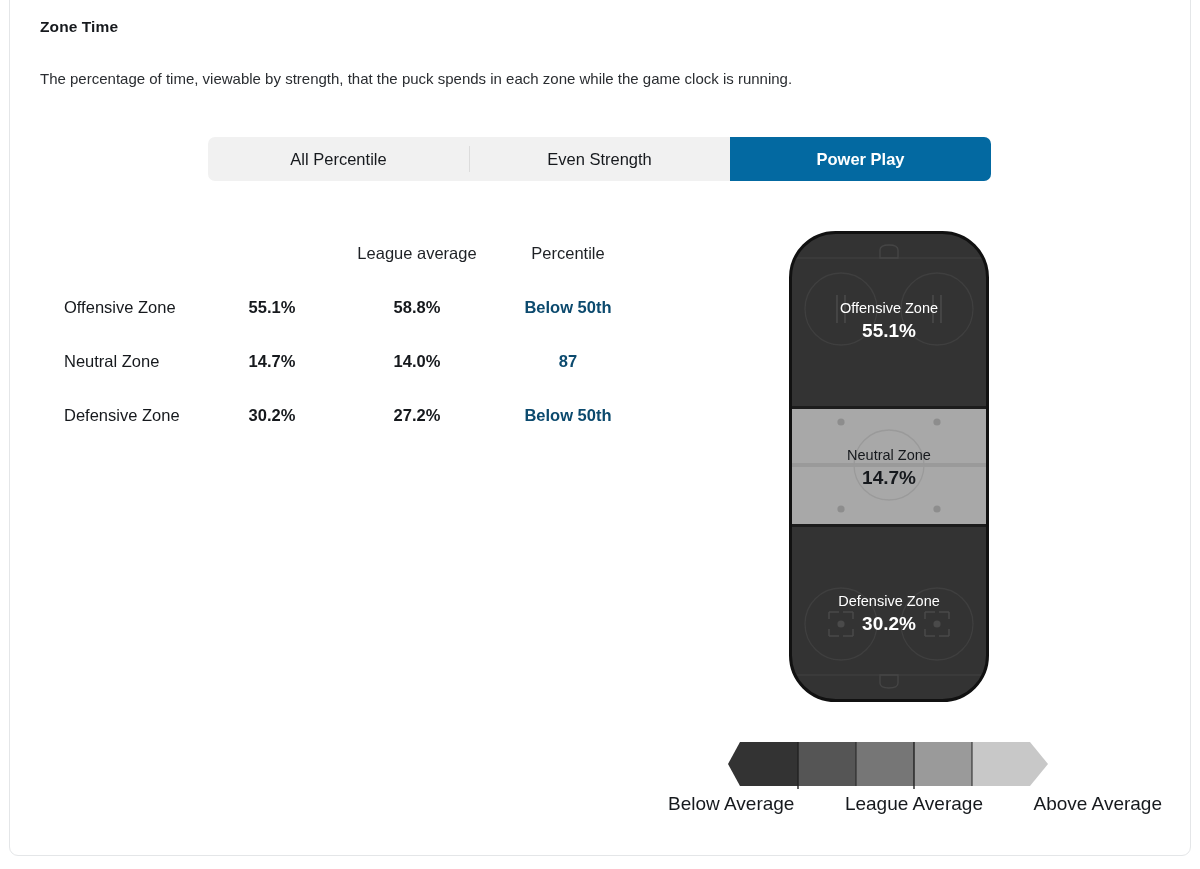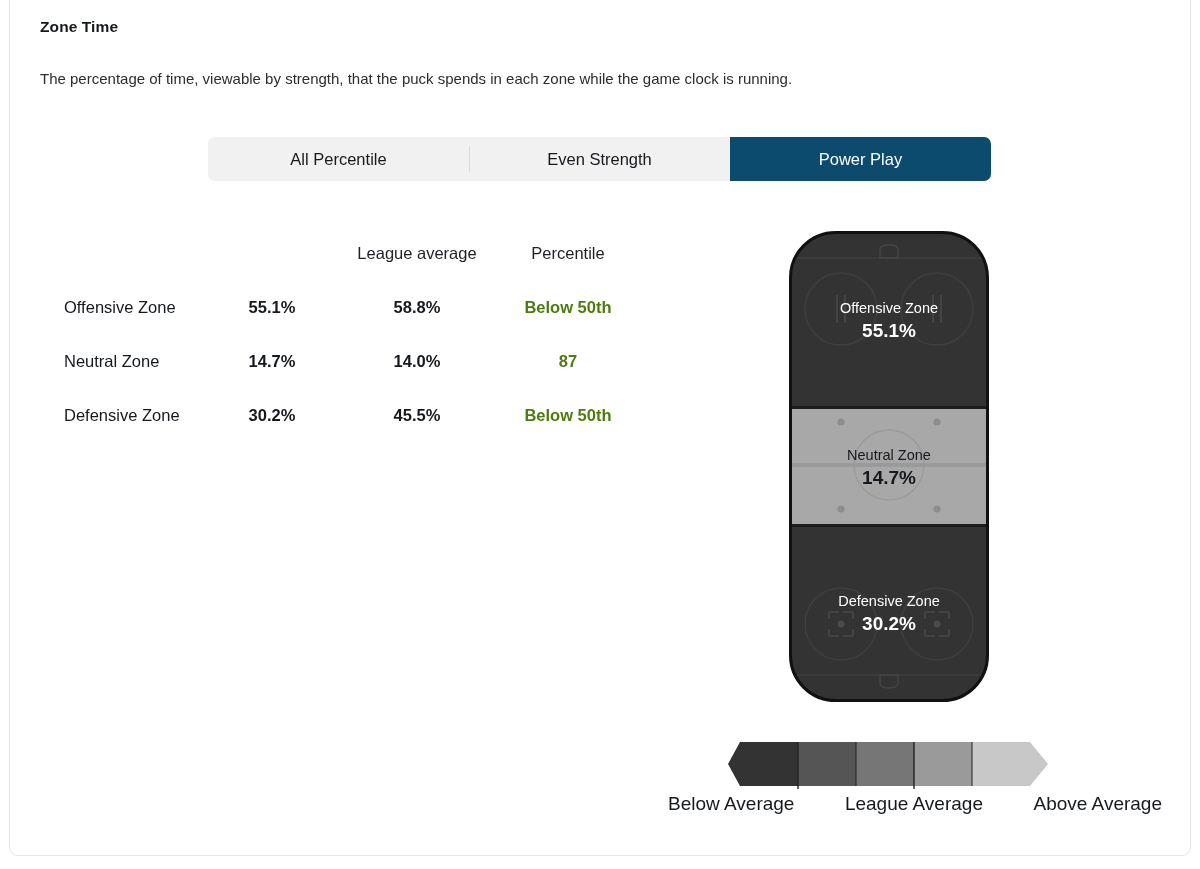--- a/index.html
+++ b/index.html
@@ -46,35 +46,35 @@
     cursor: pointer;
     user-select: none;
   }
   .tab + .tab::before {
     content: "";
     position: absolute; left: 0; top: 9px;
     width: 1px; height: 26px;
     background: #dcdcdc;
   }
   .tab.active {
-    background: #0c4a6e; color: #ffffff; font-weight: normal;
+    background: #0369a1; color: #ffffff; font-weight: bold;
   }
   .tab.active::before { display: none; }
   .tab.active + .tab::before { display: none; }
 
   
   #table { position: absolute; left: 30px; top: 255px; width: 620px; }
   .t-head, .t-row { position: relative; height: 54px; }
   .c-zone  { position: absolute; left: 24px;  top: 0; font-size: 16.5px; color: #16191d; white-space: nowrap; }
   .c-val   { position: absolute; left: 186px; top: 0; width: 92px; text-align: center;
              font-size: 16.5px; font-weight: bold; color: #16191d; }
   .c-avg   { position: absolute; left: 282px; top: 0; width: 190px; text-align: center;
              font-size: 16.5px; font-weight: bold; color: #16191d; }
   .c-pct   { position: absolute; left: 428px; top: 0; width: 200px; text-align: center;
-             font-size: 16.5px; font-weight: bold; color: #4d7c0f; }
+             font-size: 16.5px; font-weight: bold; color: #0c4a6e; }
   .t-head .c-avg, .t-head .c-pct { font-weight: normal; color: #1e2125; }
 
   
   #rink {
     position: absolute; left: 779px; top: 242px;
     width: 200px; height: 471px;
   }
   #rink svg { display: block; }
 
   
@@ -116,21 +116,21 @@
     </div>
     <div class="t-row">
       <div class="c-zone">Neutral Zone</div>
       <div class="c-val">14.7%</div>
       <div class="c-avg">14.0%</div>
       <div class="c-pct">87</div>
     </div>
     <div class="t-row">
       <div class="c-zone">Defensive Zone</div>
       <div class="c-val">30.2%</div>
-      <div class="c-avg">45.5%</div>
+      <div class="c-avg">27.2%</div>
       <div class="c-pct">Below 50th</div>
     </div>
   </div>
 
   <div id="rink">
     <svg width="200" height="471" viewBox="0 0 200 471">
       <defs>
         <clipPath id="rinkClip">
           <rect x="1" y="1" width="198" height="469" rx="45" ry="45"></rect>
         </clipPath>

